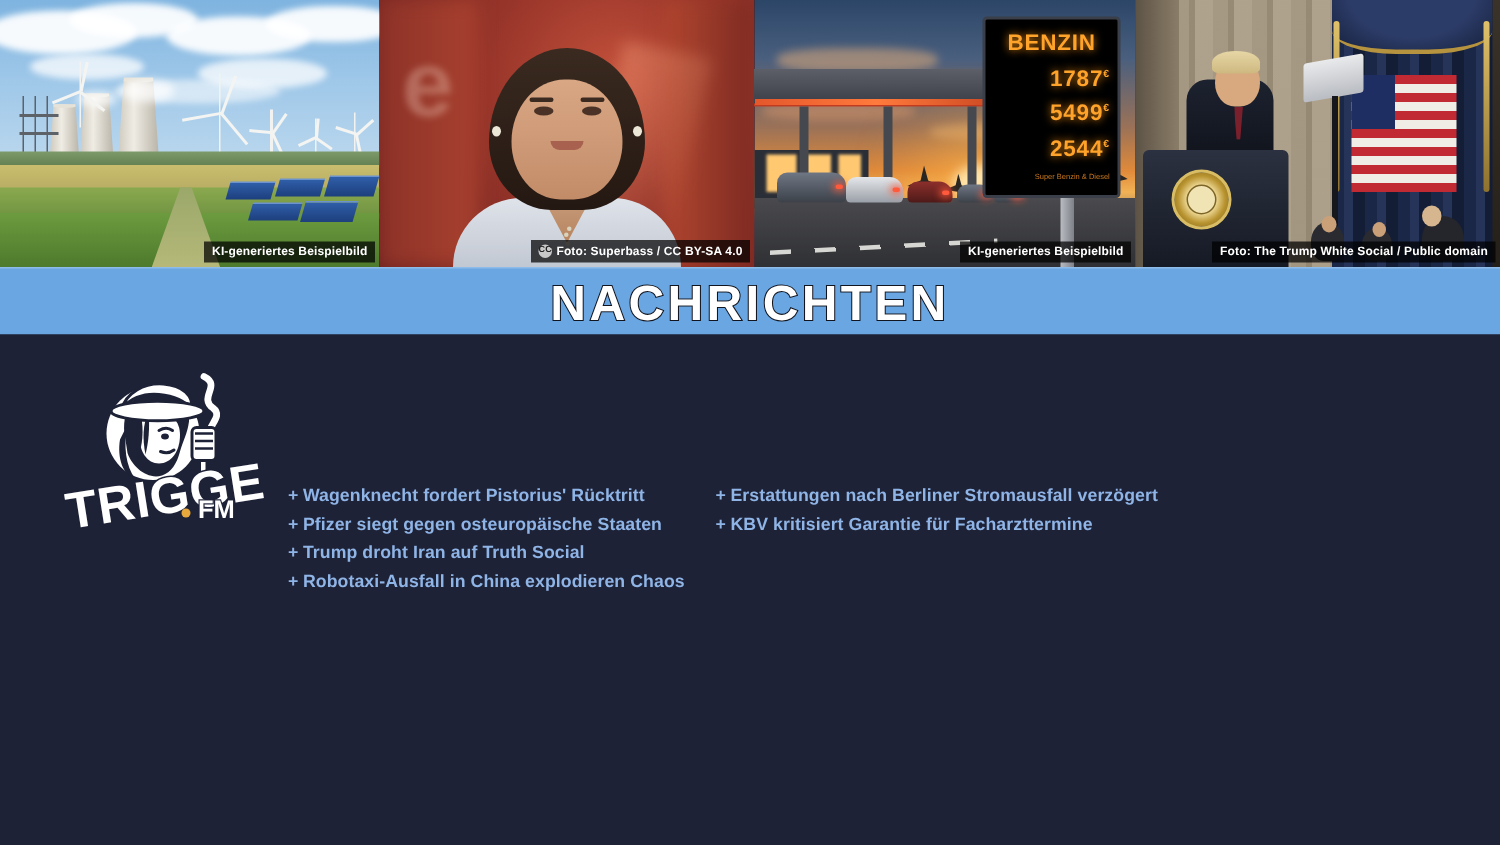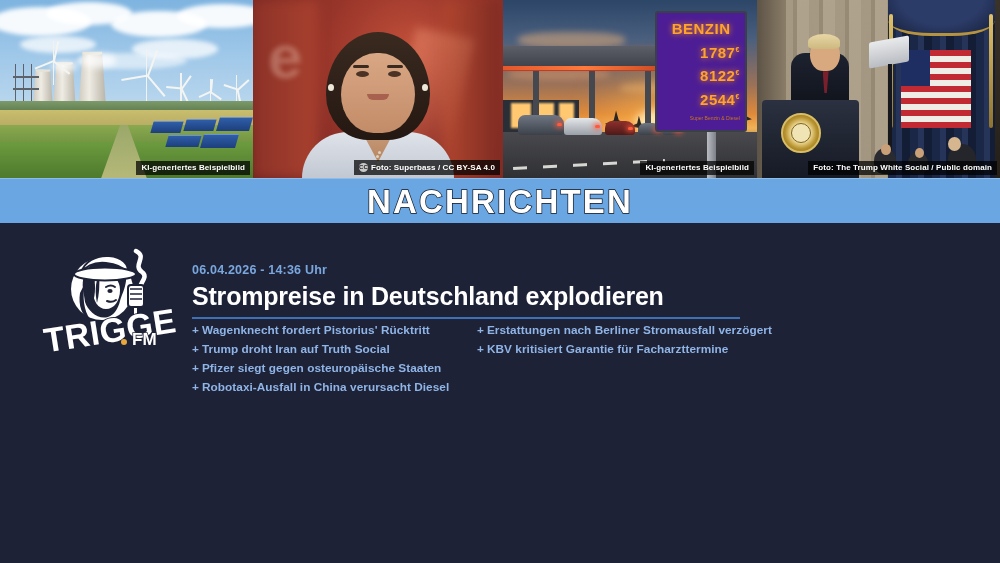--- a/index.html
+++ b/index.html
@@ -256,21 +256,21 @@
     border-radius: 7px 9px 3px 3px;
   }
   .car::after {
     content: ""; position: absolute; right: 2px; top: 38%;
     width: 5px; height: 3px; border-radius: 2px;
     background: #ff5a3c; box-shadow: 0 0 5px 2px rgba(255,90,60,.7);
   }
   .price-board {
     position: absolute; right: 4%; top: 6%;
     width: 36%; height: 68%;
-    background: #4c1d95;
+    background: #000000;
     border: 2px solid #3a3f49;
     border-radius: 3px;
     padding: 4px 5px;
     display: flex; flex-direction: column; justify-content: space-around;
   }
   .price-board .pb-row {
     color: #ffa32a;
     font-family: "Liberation Sans", sans-serif;
     font-weight: bold;
     text-align: right;
@@ -661,21 +661,21 @@
         <div class="car" style="left:53%;width:24px;height:12px;"></div>
         <div class="car" style="left:63%;width:20px;height:10px;"></div>
 
         <div class="board-post"></div>
         <div class="price-board">
           <div class="pb-row pb-title">BENZIN</div>
           <div class="pb-row pb-price">
             <span>1787</span><sup>€</sup>
           </div>
           <div class="pb-row pb-price">
-            <span>8122</span><sup>€</sup>
+            <span>5499</span><sup>€</sup>
           </div>
           <div class="pb-row pb-price">
             <span>2544</span><sup>€</sup>
           </div>
           <div class="pb-sub">Super Benzin &amp; Diesel</div>
         </div>
       </div>
       <div class="credit">
         <span>KI-generiertes Beispielbild</span>
       </div>
@@ -749,32 +749,27 @@
         <rect x="97" y="62" width="5" height="9" fill="#ffffff" stroke="#1e2237" stroke-width="2"></rect>
 
         <g transform="rotate(-9 70 90)">
           <text x="8" y="98" font-family="Liberation Sans, sans-serif" font-size="34" font-weight="bold" fill="#ffffff" stroke="#1e2237" stroke-width="2" paint-order="stroke" letter-spacing="0.5">TRIGGER</text>
         </g>
         <text x="96" y="100" font-family="Liberation Sans, sans-serif" font-size="17" font-weight="bold" fill="#ffffff" stroke="#1e2237" stroke-width="1.6" paint-order="stroke">FM</text>
         <circle cx="88" cy="97" r="3" fill="#e8a83c"></circle>
       </svg>
     </div>
 
-    <div class="article">
-      <div class="article-date">06.04.2026 - 14:36 Uhr</div>
-      <div class="article-headline">Strompreise in Deutschland explodieren</div>
-      <div class="rule"></div>
-    </div>
 
     <div class="ticker">
       <div class="ticker-col">
         <div class="ticker-item"><span class="plus">+</span><span>Wagenknecht fordert Pistorius' Rücktritt</span></div>
+        <div class="ticker-item"><span class="plus">+</span><span>Pfizer siegt gegen osteuropäische Staaten</span></div>
         <div class="ticker-item"><span class="plus">+</span><span>Trump droht Iran auf Truth Social</span></div>
-        <div class="ticker-item"><span class="plus">+</span><span>Pfizer siegt gegen osteuropäische Staaten</span></div>
-        <div class="ticker-item"><span class="plus">+</span><span>Robotaxi-Ausfall in China verursacht Diesel</span></div>
+        <div class="ticker-item"><span class="plus">+</span><span>Robotaxi-Ausfall in China explodieren Chaos</span></div>
       </div>
       <div class="ticker-col wide">
         <div class="ticker-item"><span class="plus">+</span><span>Erstattungen nach Berliner Stromausfall verzögert</span></div>
         <div class="ticker-item"><span class="plus">+</span><span>KBV kritisiert Garantie für Facharzttermine</span></div>
       </div>
     </div>
 
   </div>
 </div>
 

